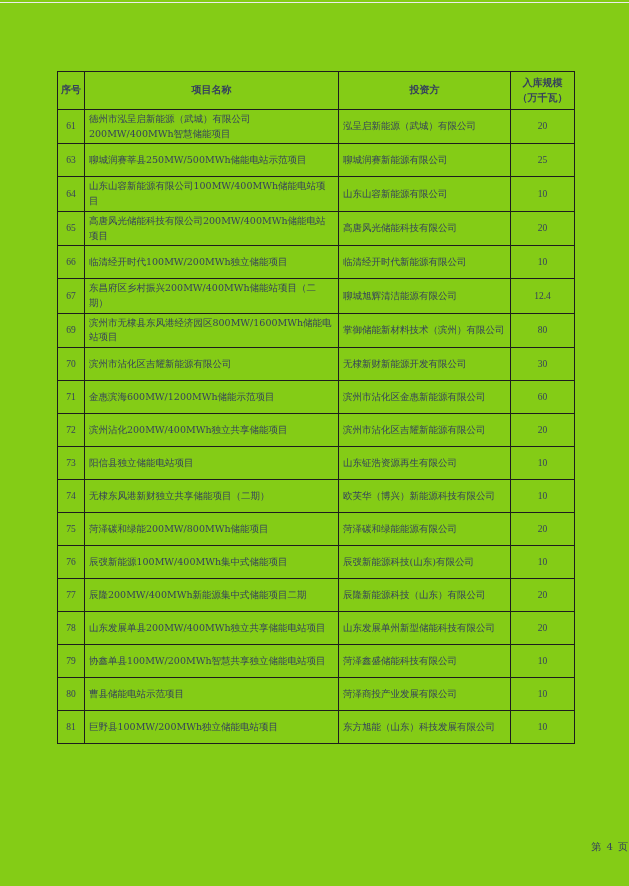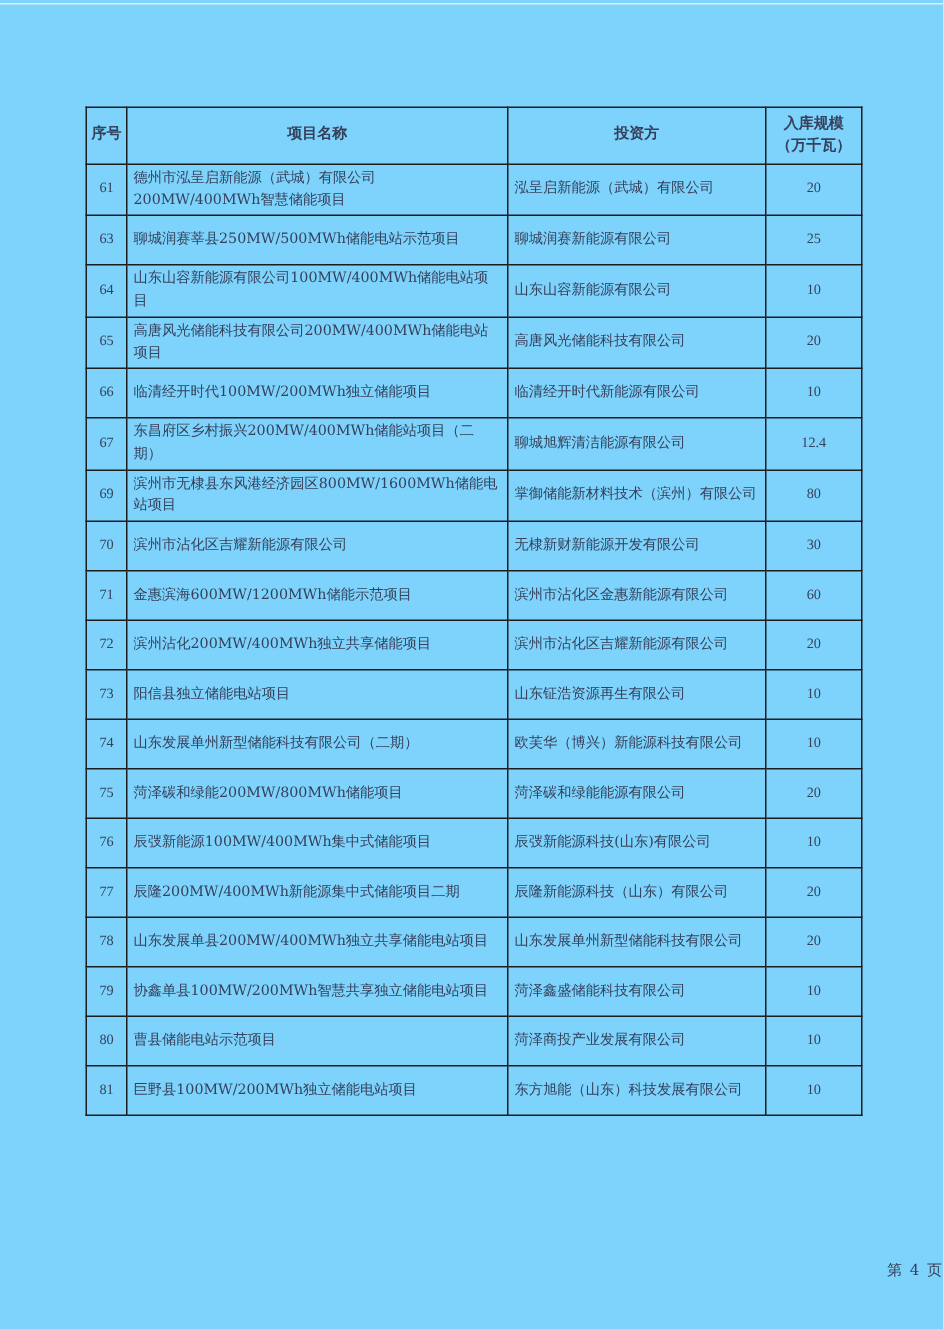--- a/index.html
+++ b/index.html
@@ -4,21 +4,21 @@
 <style>
   html, body {
     margin: 0;
     padding: 0;
     background: #ffffff;
   }
   .sheet {
     position: relative;
     width: 629px;
     height: 886px;
-    background: #7dd3fc;
+    background: #84cc16;
     overflow: hidden;
     font-family: "DejaVu Serif", serif;
   }
   .sheet::before {             
     content: "";
     position: absolute;
     top: 2px; left: 0; right: 0;
     height: 1px;
     background: #ececec;
   }
@@ -161,21 +161,21 @@
 
   <tr>
     <td class="c-no">73</td>
     <td class="c-name">阳信县独立储能电站项目</td>
     <td class="c-inv">山东钲浩资源再生有限公司</td>
     <td class="c-scale">10</td>
   </tr>
 
   <tr>
     <td class="c-no">74</td>
-    <td class="c-name">山东发展单州新型储能科技有限公司（二期）</td>
+    <td class="c-name">无棣东风港新财独立共享储能项目（二期）</td>
     <td class="c-inv">欧芙华（博兴）新能源科技有限公司</td>
     <td class="c-scale">10</td>
   </tr>
 
   <tr>
     <td class="c-no">75</td>
     <td class="c-name">菏泽碳和绿能200MW/800MWh储能项目</td>
     <td class="c-inv">菏泽碳和绿能能源有限公司</td>
     <td class="c-scale">20</td>
   </tr>

